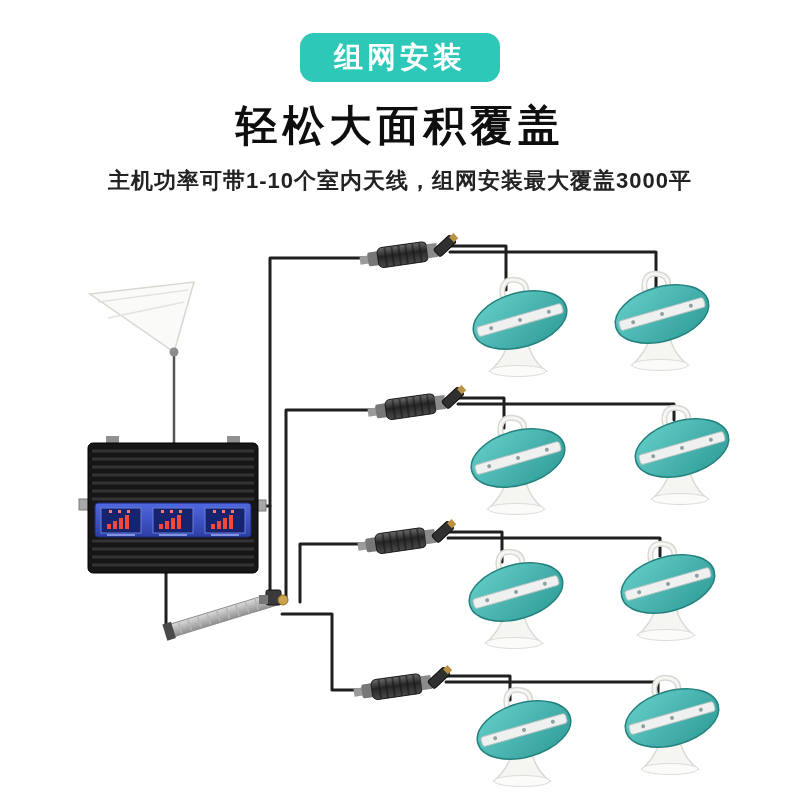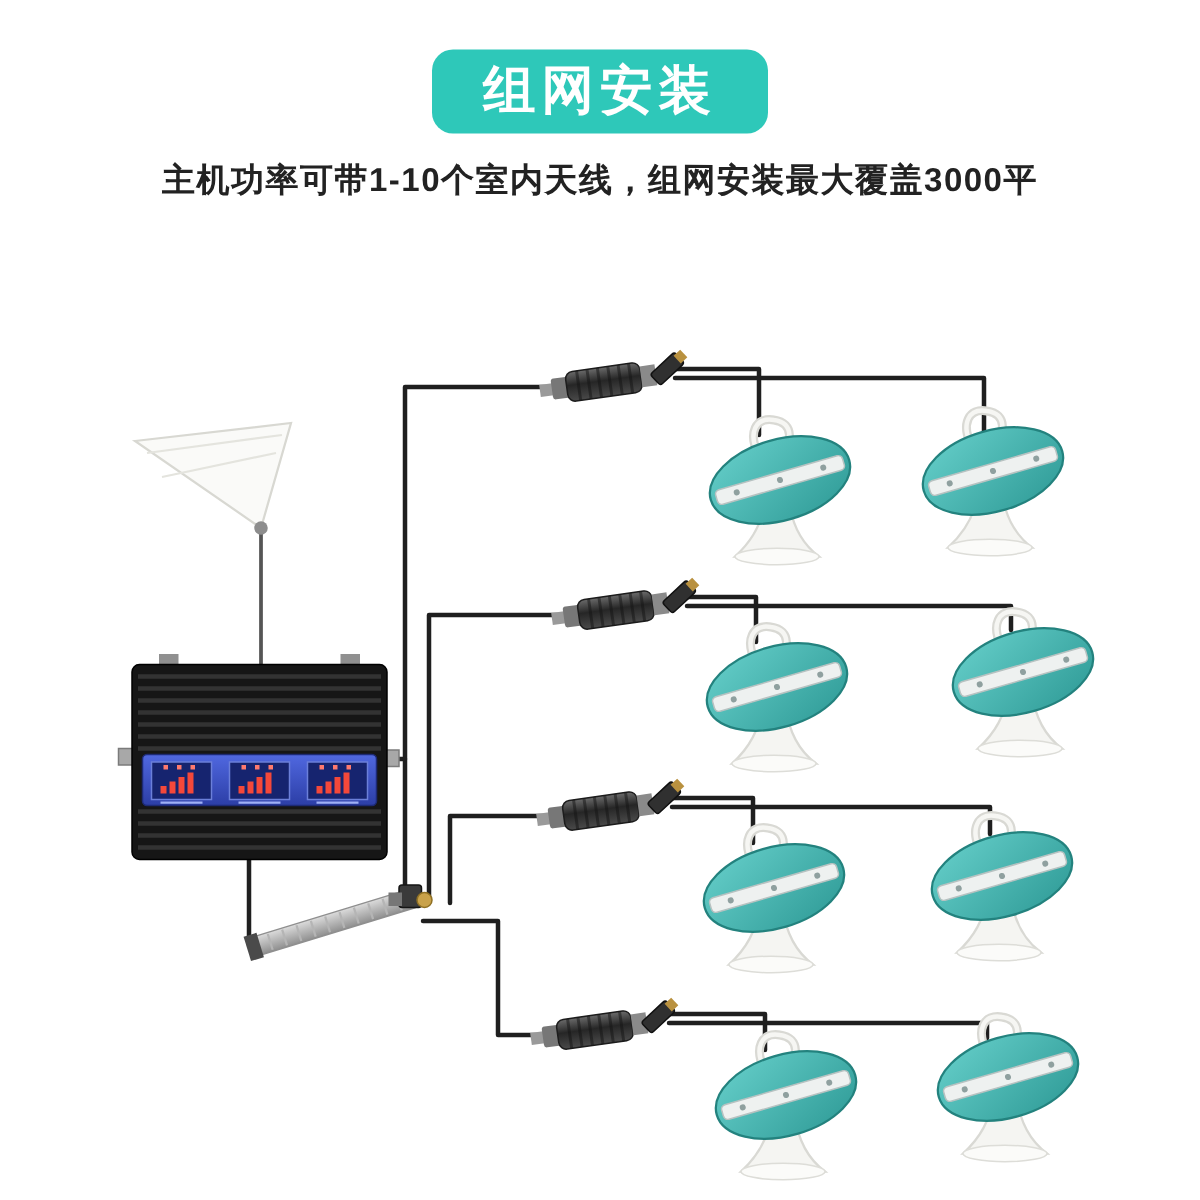--- a/index.html
+++ b/index.html
@@ -4,41 +4,42 @@
 <style>
   html,body{margin:0;padding:0;background:#ffffff;}
   .page{
     position:relative;width:800px;height:800px;margin:0 auto;
     background:#ffffff;overflow:hidden;
     font-family:"Liberation Sans","DejaVu Sans",sans-serif;
   }
   .header{position:absolute;top:33px;left:0;right:0;text-align:center;z-index:2;}
   .badge{
     display:inline-block;background:var(--badge-bg,#2ec8b9);color:#ffffff;
-    font-size:35px;font-weight:700;letter-spacing:4px;
+    font-size:29px;font-weight:700;letter-spacing:4px;
     padding:7px 34px;border-radius:14px;line-height:1.2;
   }
   .title{
     margin:20px 0 0;font-size:42px;font-weight:800;letter-spacing:5px;
     color:var(--title,#0e0e0e);line-height:1.15;
   }
   .subtitle{
     margin:16px 0 0;font-size:22px;font-weight:700;color:#222222;letter-spacing:1px;
   }
   .diagram{position:absolute;left:0;top:0;width:800px;height:800px;z-index:1;}
   .cable{fill:none;stroke:var(--cable,#1f1f1f);stroke-width:3;stroke-linejoin:round;stroke-linecap:round;}
   .mast{fill:none;stroke:#555555;stroke-width:2.5;stroke-linecap:round;}
 </style>
 </head>
 <body>
 
 <div class="page">
 
   <div class="header">
     <div class="badge">组网安装</div>
+    <h1 class="title">轻松大面积覆盖</h1>
     <p class="subtitle">主机功率可带1-10个室内天线，组网安装最大覆盖3000平</p>
   </div>
 
   <svg class="diagram" viewBox="0 0 800 800" width="800" height="800" xmlns="http://www.w3.org/2000/svg">
     <defs>
       <linearGradient id="discGrad" x1="0" y1="0" x2="1" y2="1">
         <stop offset="0" stop-color="#66cfca"></stop>
         <stop offset="1" stop-color="#2e9a96"></stop>
       </linearGradient>
       <linearGradient id="metalGrad" x1="0" y1="0" x2="0" y2="1">

